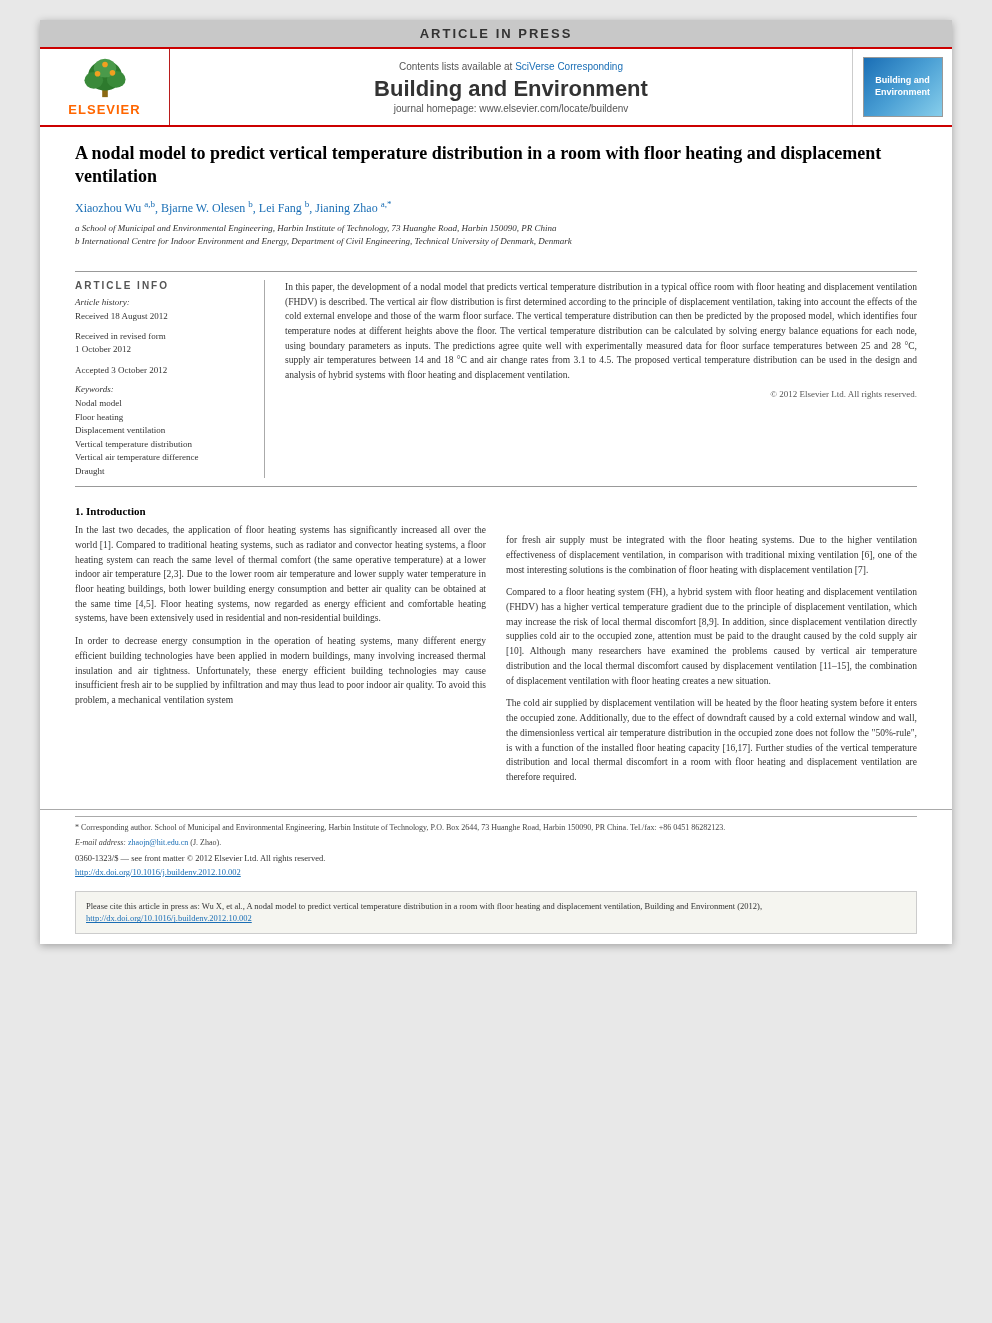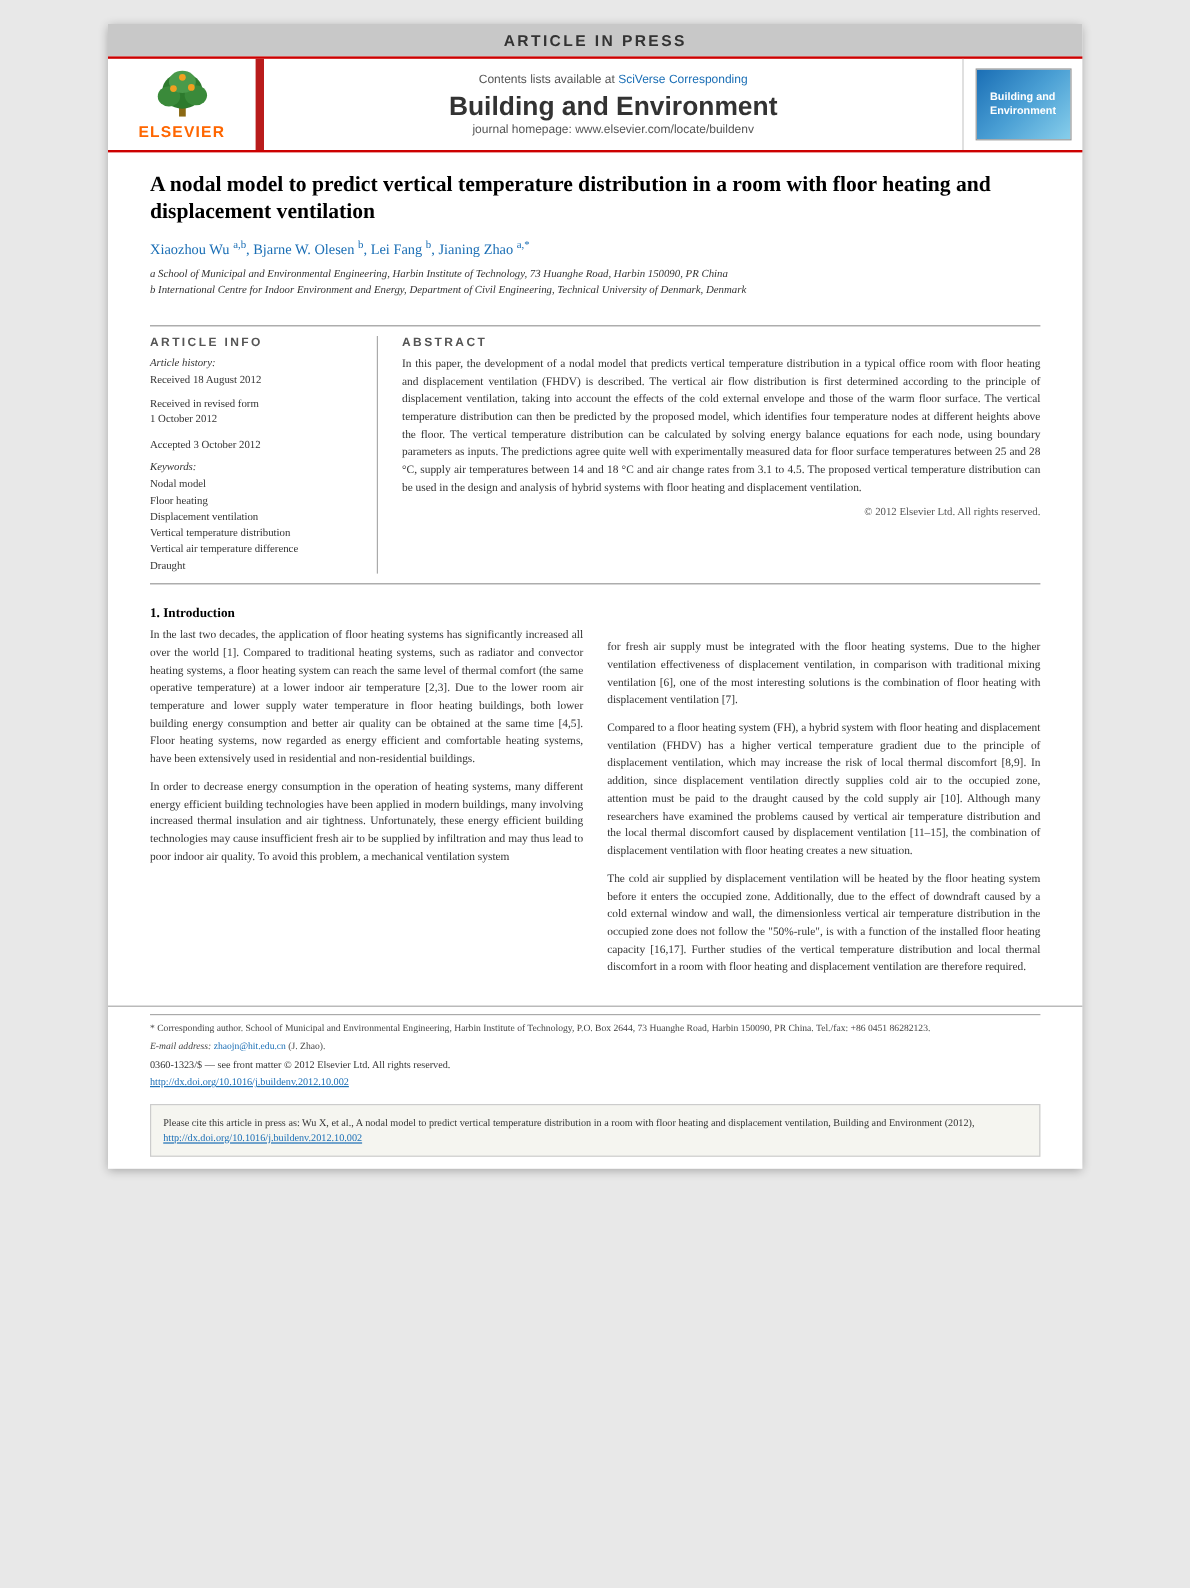--- a/index.html
+++ b/index.html
@@ -4,21 +4,21 @@
   <style>
     * { margin: 0; padding: 0; box-sizing: border-box; }
     body {
       background: #e8e8e8;
       font-family: 'Times New Roman', Times, serif;
       display: flex;
       justify-content: center;
       padding: 20px 0;
     }
     .page {
-      width: 812px;
+      width: 912px;
       background: #fff;
       padding: 0;
       box-shadow: 0 2px 8px rgba(0,0,0,0.3);
     }
     
     .aip-banner {
       background: #c8c8c8;
       text-align: center;
       padding: 6px 0;
       font-size: 13px;
@@ -39,21 +39,21 @@
     .journal-header {
       display: flex;
       align-items: stretch;
       border-top: 2px solid #c00;
       border-bottom: 2px solid #c00;
       margin: 0;
     }
     .elsevier-logo {
       width: 130px;
       min-width: 130px;
-      border-right: 7px solid #b91c1c;
+      border-right: 1px solid #b91c1c;
       display: flex;
       flex-direction: column;
       align-items: center;
       justify-content: center;
       padding: 8px;
     }
     .elsevier-text {
       font-family: Arial, sans-serif;
       font-size: 13px;
       font-weight: bold;
@@ -102,20 +102,21 @@
       background: linear-gradient(135deg, #1a6eb5 0%, #4a9fd4 50%, #87ceeb 100%);
       border: 1px solid #999;
       display: flex;
       flex-direction: column;
       align-items: center;
       justify-content: center;
       color: white;
       font-size: 8px;
       font-family: Arial, sans-serif;
       font-weight: bold;
+      text-align: center;
       line-height: 1.3;
     }
     
     .content {
       padding: 15px 35px 10px;
     }
     .article-title {
       font-size: 18px;
       font-weight: bold;
       color: #000;
@@ -347,21 +348,20 @@
           <div class="keyword-item">Nodal model</div>
           <div class="keyword-item">Floor heating</div>
           <div class="keyword-item">Displacement ventilation</div>
           <div class="keyword-item">Vertical temperature distribution</div>
           <div class="keyword-item">Vertical air temperature difference</div>
           <div class="keyword-item">Draught</div>
         </div>
       </div>
 
       <div class="right-col">
-        <div class="abstract-title">ABSTRACT</div>
         <div class="abstract-text">In this paper, the development of a nodal model that predicts vertical temperature distribution in a typical office room with floor heating and displacement ventilation (FHDV) is described. The vertical air flow distribution is first determined according to the principle of displacement ventilation, taking into account the effects of the cold external envelope and those of the warm floor surface. The vertical temperature distribution can then be predicted by the proposed model, which identifies four temperature nodes at different heights above the floor. The vertical temperature distribution can be calculated by solving energy balance equations for each node, using boundary parameters as inputs. The predictions agree quite well with experimentally measured data for floor surface temperatures between 25 and 28 °C, supply air temperatures between 14 and 18 °C and air change rates from 3.1 to 4.5. The proposed vertical temperature distribution can be used in the design and analysis of hybrid systems with floor heating and displacement ventilation.</div>
         <div class="copyright-line">© 2012 Elsevier Ltd. All rights reserved.</div>
       </div>
     </div>
 
     <hr class="divider">
   </div>
 
   <div class="body-content">
 

